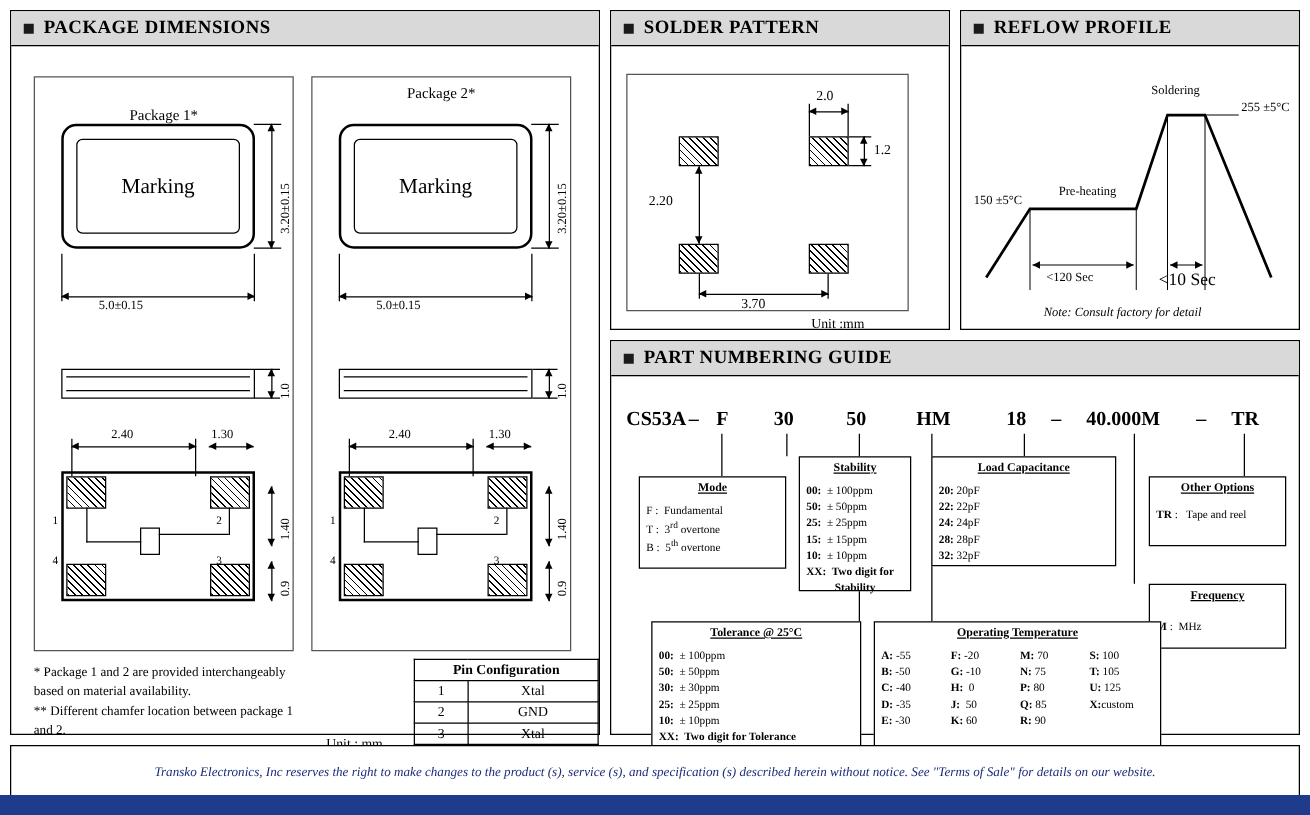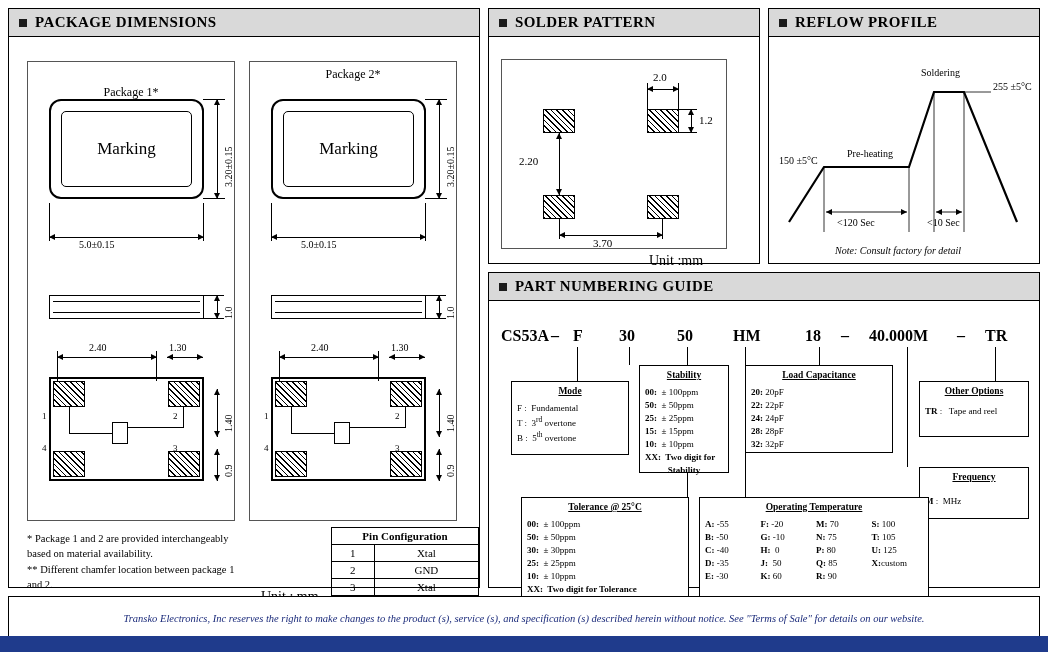--- a/index.html
+++ b/index.html
@@ -70,21 +70,21 @@
   .dimtext.vert{transform-origin:left top;}
   .tick{position:absolute;background:#000;}
   .arrowL,.arrowR,.arrowU,.arrowD{position:absolute;width:0;height:0;}
   .arrowL{border-top:3px solid transparent;border-bottom:3px solid transparent;border-right:6px solid #000;}
   .arrowR{border-top:3px solid transparent;border-bottom:3px solid transparent;border-left:6px solid #000;}
   .arrowU{border-left:3px solid transparent;border-right:3px solid transparent;border-bottom:6px solid #000;}
   .arrowD{border-left:3px solid transparent;border-right:3px solid transparent;border-top:6px solid #000;}
 
   
   .note{position:absolute;font-size:10.5px;font-family:"Liberation Serif", serif;line-height:1.45;}
-  .unit{position:absolute;font-size:14px;font-family:"Liberation Serif", serif;font-style:normal;}
+  .unit{position:absolute;font-size:11px;font-family:"Liberation Serif", serif;font-style:normal;}
 
   
   table.pintbl{border-collapse:collapse;font-family:"Liberation Serif", serif;font-size:11px;}
   table.pintbl td,table.pintbl th{border:1px solid #000;padding:2px 6px;text-align:center;}
   table.pintbl th{font-weight:bold;}
 
   
   #solder{left:488px;top:8px;width:272px;height:256px;}
   .spad{
     position:absolute;box-sizing:border-box;border:1px solid #000;
@@ -368,21 +368,21 @@
         <polygon points="167,175 173,172 173,178" fill="#000"></polygon>
         <polygon points="193,175 187,172 187,178" fill="#000"></polygon>
 
         <line x1="196" y1="55" x2="222" y2="55" stroke="#000" stroke-width="0.8"></line>
       </svg>
       <div class="dimtext" style="left:78px;top:100px;font-size:10px;margin-top:11px;">Pre-heating</div>
       <div class="dimtext" style="left:10px;top:118px;font-size:10px;">150 ±5°C</div>
       <div class="dimtext" style="left:152px;top:30px;font-size:10px;">Soldering</div>
       <div class="dimtext" style="left:224px;top:44px;font-size:10px;">255 ±5°C</div>
       <div class="dimtext" style="left:68px;top:180px;font-size:10px;">&lt;120 Sec</div>
-      <div class="dimtext" style="left:158px;top:180px;font-size:10px;">&lt;10 Sec</div>
+      <div class="dimtext" style="left:158px;top:180px;font-size:14px;">&lt;10 Sec</div>
       <div class="dimtext" style="left:66px;top:208px;font-size:10px;font-style:italic;">Note: Consult  factory for detail</div>
     </div>
   </div>
 
   <div class="panel" id="pn">
     <div class="panel-head">
       <span class="sq"></span>
       <span class="panel-title">PART NUMBERING GUIDE</span>
     </div>
     <div class="panel-body">

